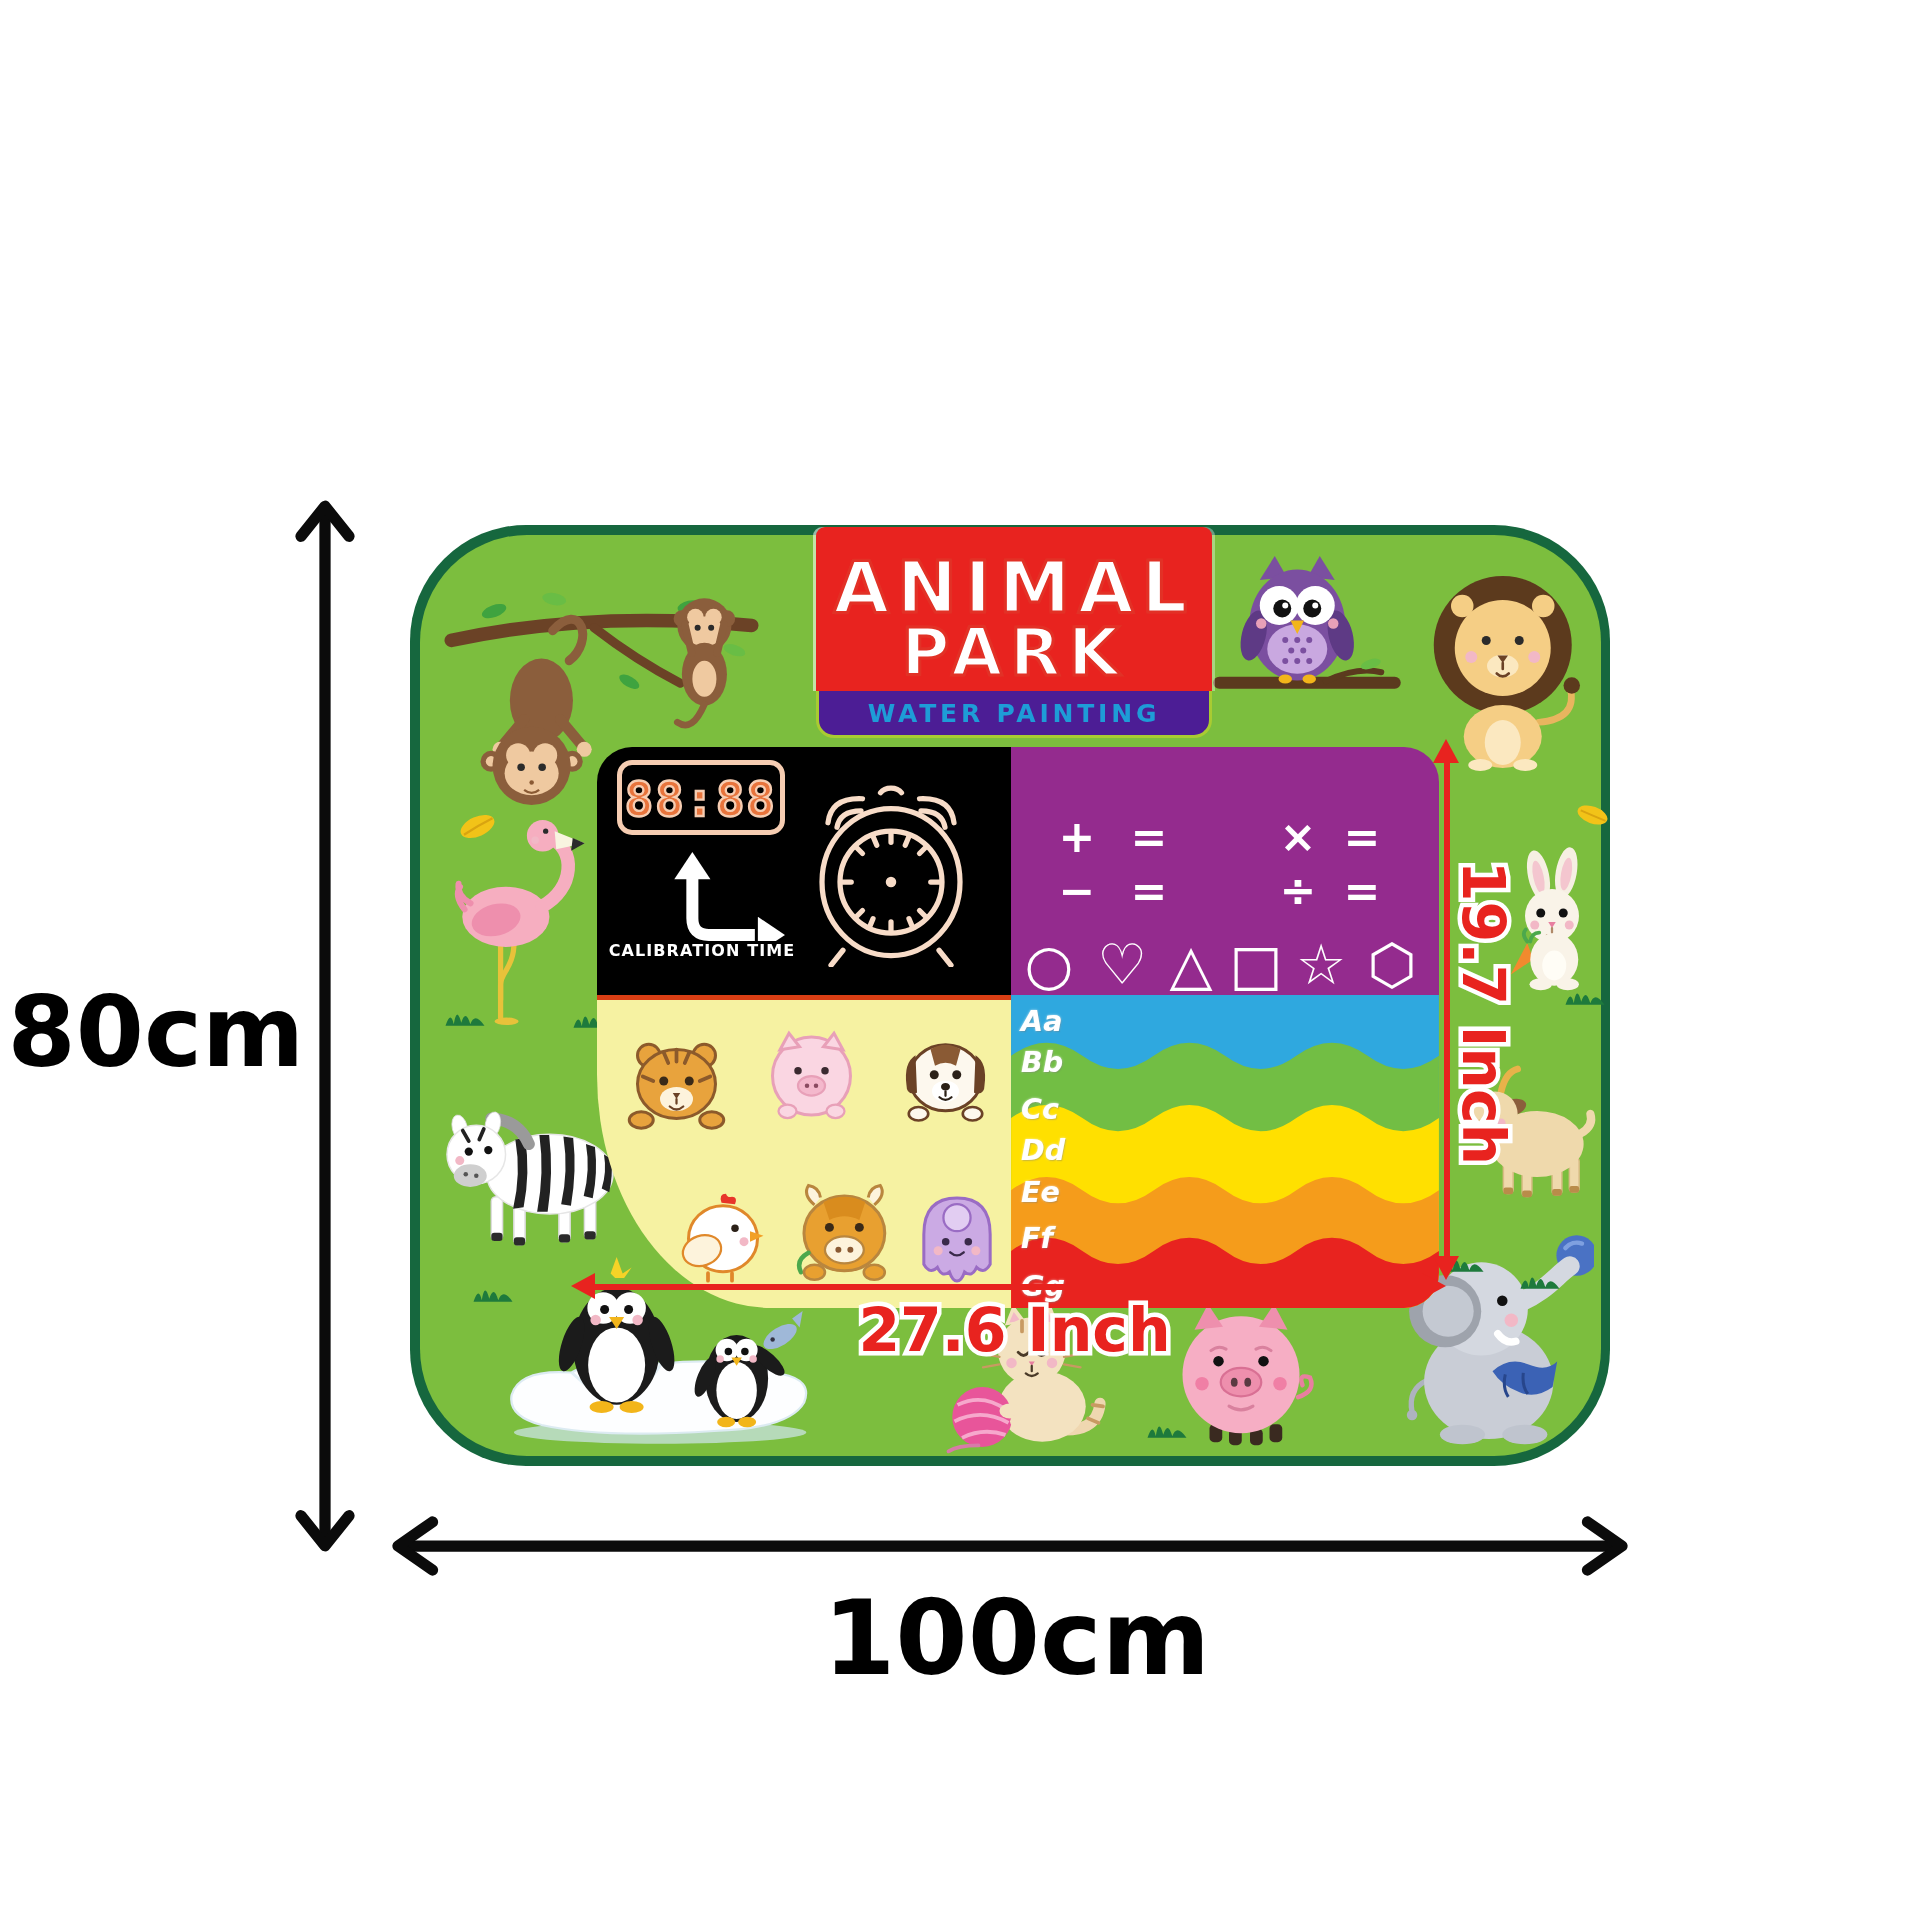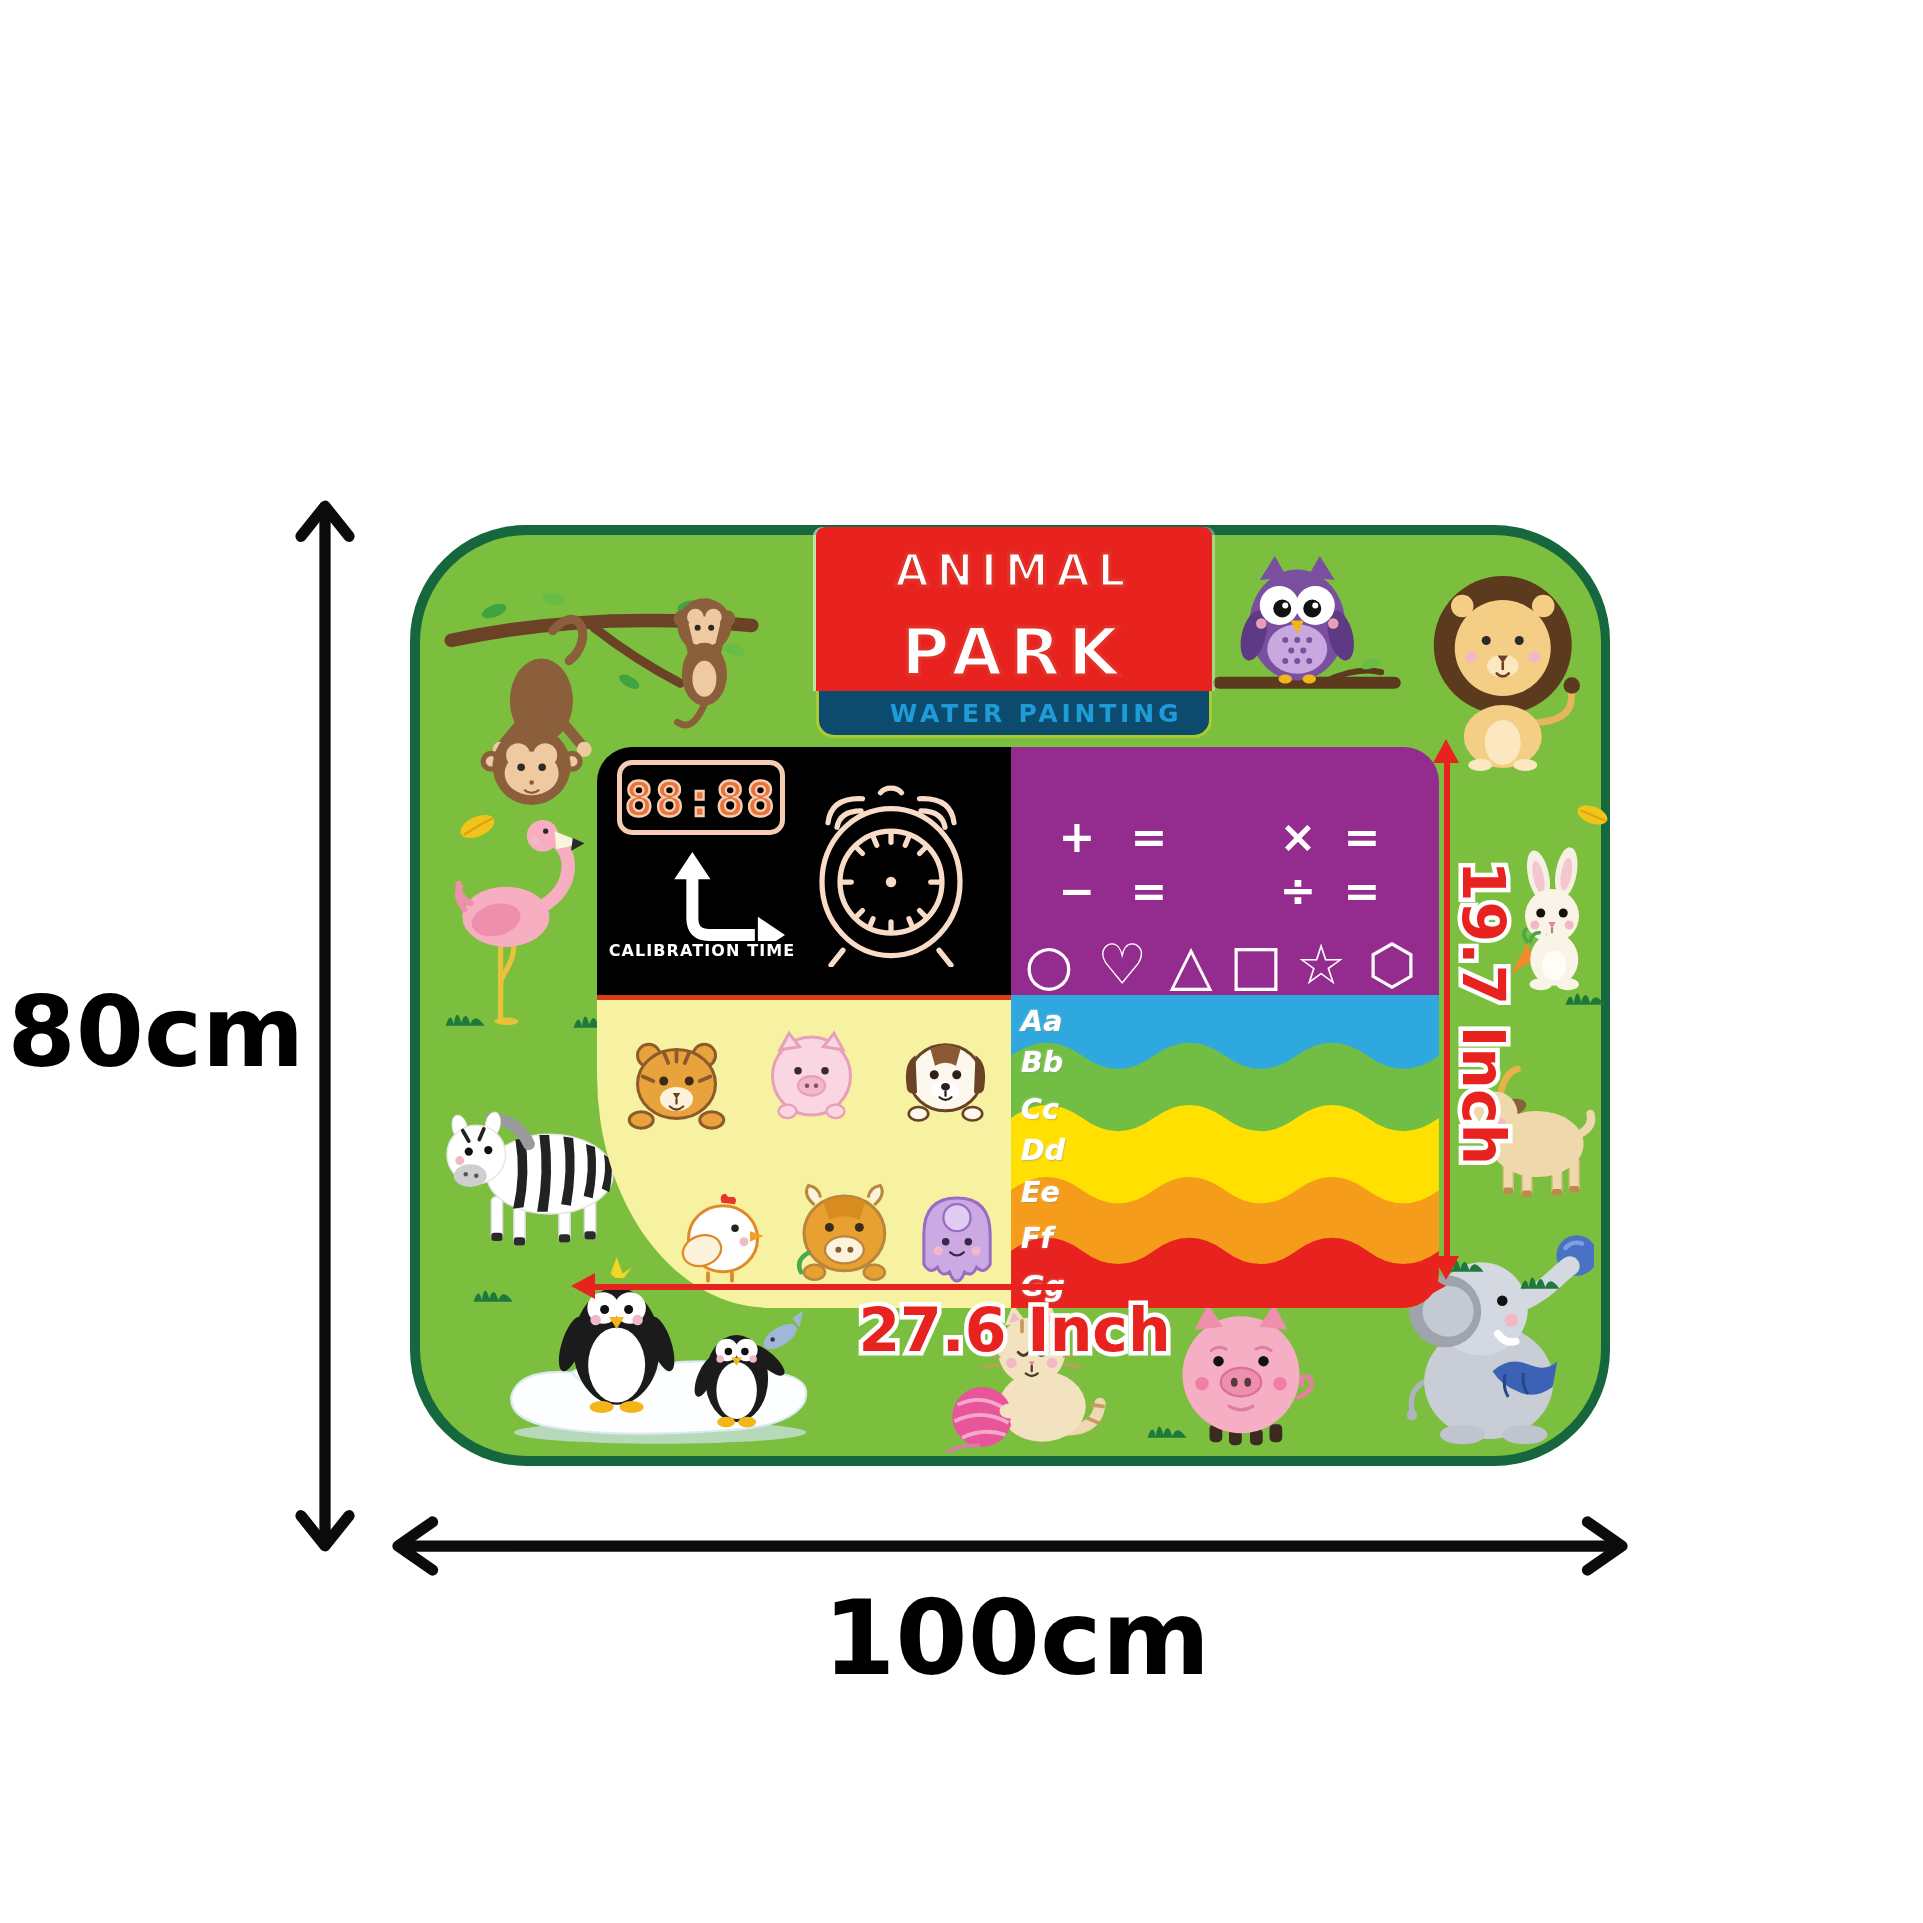--- a/index.html
+++ b/index.html
@@ -9,22 +9,22 @@
   .ctr{text-align:center;}
   
   .mat-outer{left:410px;top:525px;width:1200px;height:941px;background:#16673e;border-radius:116px;}
   .mat-inner{left:9.8px;top:9.8px;width:1181px;height:921px;background:#7cbe3e;border-radius:107px;}
   .mat-clip{left:0;top:0;width:1200px;height:941px;border-radius:116px;overflow:hidden;}
   
   .title-red{left:406px;top:2.3px;width:396px;height:164px;background:#e8231f;border-radius:9px 9px 0 0;
              box-shadow:-3px 0 0 rgba(255,255,255,.55),3px 0 0 rgba(255,255,255,.35);}
   .title-line{width:100%;color:#fff;font-weight:bold;letter-spacing:7.5px;
               -webkit-text-stroke:3px #e23126;text-shadow:0 0 1.5px #ffffffcc;}
-  .subtitle-bar{left:406px;top:166px;width:396px;height:47px;background:#0c4a6e;border:3.8px solid #a9cb32;
-                border-top:none;border-radius:0 0 18px 18px;box-sizing:border-box;padding-left:22px;}
+  .subtitle-bar{left:406px;top:166px;width:396px;height:47px;background:#4c1d95;border:3.8px solid #a9cb32;
+                border-top:none;border-radius:0 0 18px 18px;box-sizing:border-box;}
   .subtitle-text{width:100%;top:7.5px;color:#1e9cd7;font-weight:bold;font-size:25px;letter-spacing:3.8px;}
   
   .panel{left:187px;top:222px;width:842px;height:561px;border-radius:35px;overflow:hidden;}
   .quad-orange{left:0;top:0;width:477px;height:248px;background:#000000;border-bottom:5.3px solid #d93e14;box-sizing:content-box;}
   .quad-purple{left:414px;top:0;width:428px;height:253px;background:#942b8e;}
   .quad-yellow{left:0;top:253px;width:414px;height:308px;background:#f6f2a2;border-bottom-left-radius:173px 233px;}
   .digi-frame{left:19.5px;top:12.8px;width:168px;height:75px;border:5.3px solid #f6cdb2;border-radius:15px;box-sizing:border-box;}
   .digi-text{width:100%;top:6px;font-family:"DejaVu Sans Mono","Liberation Mono",monospace;font-weight:bold;
              font-size:48px;color:#e8743c;-webkit-text-stroke:2.3px #f6cdb2;letter-spacing:1.5px;}
   .cal-caption{left:0;top:194px;width:210px;color:#fff;font-weight:bold;font-size:16px;letter-spacing:1.1px;}
@@ -488,21 +488,21 @@
           <circle cx="65" cy="34" r="18" fill="#e2cdf2" stroke="#9a6cc4" stroke-width="3"></circle>
           <circle cx="50" cy="66" r="5" fill="#3a2a4a"></circle>
             <circle cx="80" cy="66" r="5" fill="#3a2a4a"></circle>
           <path d="M56,80 q9,8 18,0" stroke="#3a2a4a" stroke-width="3" fill="none" stroke-linecap="round"></path>
           <circle cx="40" cy="78" r="6" fill="#f2b8c6"></circle>
             <circle cx="90" cy="78" r="6" fill="#f2b8c6"></circle>
         </svg>
       </div>
 
       <div class="abs title-red">
-        <div class="abs ctr title-line" style="top:18px;font-size:44px;">ANIMAL</div>
+        <div class="abs ctr title-line" style="top:18px;font-size:72px;">ANIMAL</div>
         <div class="abs ctr title-line" style="top:87px;font-size:66px;">PARK</div>
       </div>
       <div class="abs subtitle-bar">
         <div class="abs ctr subtitle-text">WATER PAINTING</div>
       </div>
     </div>
   </div>
 
   <div class="abs redline" style="left:1444px;top:760px;width:6px;height:497px;"></div>
   <div class="abs tri" style="left:1433px;top:739px;border-left:13.5px solid transparent;border-right:13.5px solid transparent;border-bottom:24px solid #e8231f;"></div>

